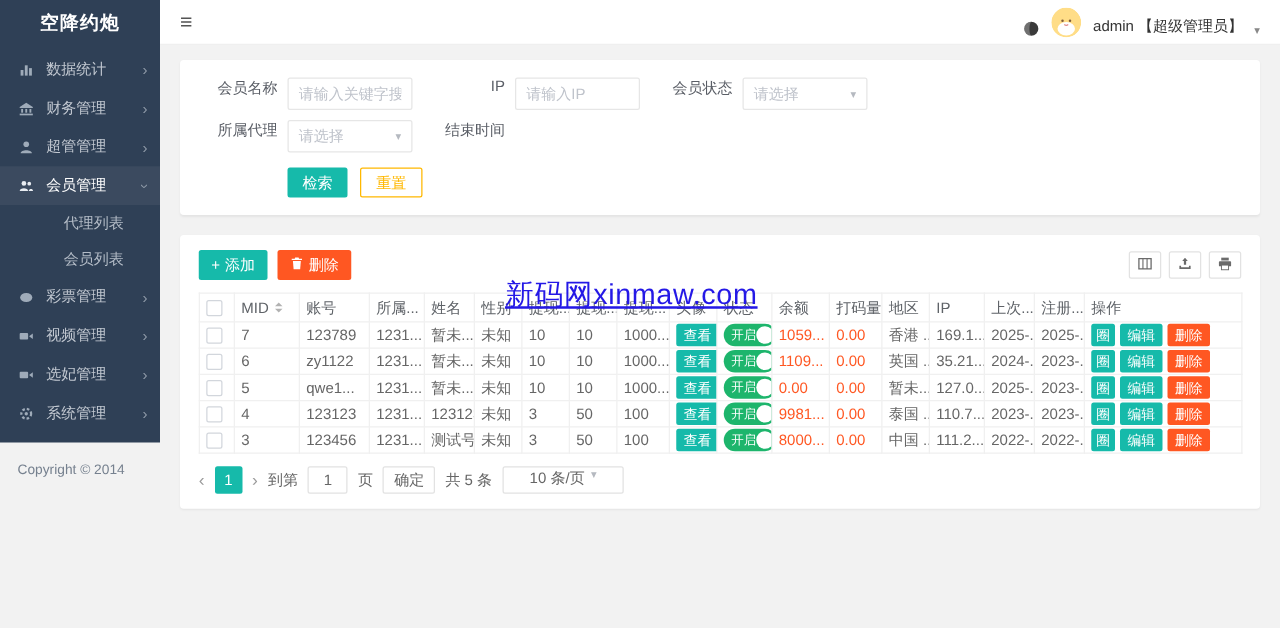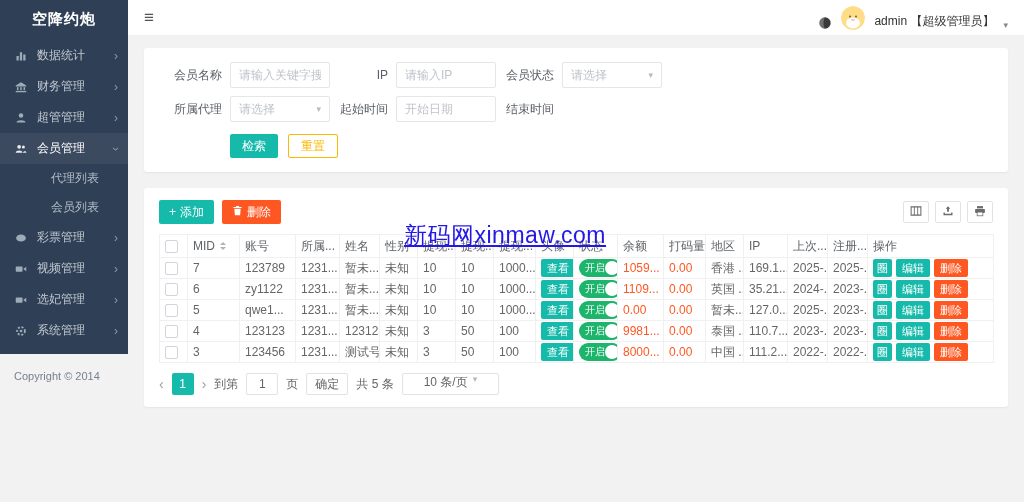--- a/index.html
+++ b/index.html
@@ -28,21 +28,21 @@
   .theme-icon svg {width:14px; height:14px}
   .avatar {width:24px; height:24px; border-radius:50%; overflow:hidden; display:inline-flex; cursor:pointer}
   .username {color:#333; cursor:pointer}
   .caret {color:#888; font-size:9px}
 
   
   .content {position:absolute; left:128px; top:36px; width:896px; height:466px; padding:12px 16px}
   .card {background:#fff; border-radius:3px; box-shadow:0 1px 2px rgba(0,0,0,.06)}
   .search-card {padding:14px 20px 14px; margin-bottom:16px}
   .form-row {display:flex; margin-bottom:8px}
-  .fgroup {display:flex; align-items:center; margin-right:0}
+  .fgroup {display:flex; margin-right:16px}
   .flabel {width:58px; text-align:right; margin-right:8px; color:#5a5e66; flex:none; white-space:nowrap}
   .finput {width:100px; height:26px; border:1px solid #e6e6e6; border-radius:2px; padding:0 8px; font-size:12px; color:#666; font-family:inherit; background:#fff}
   .finput::placeholder {color:#bfc3cb}
   .fselect {width:100px; height:26px; border:1px solid #e6e6e6; border-radius:2px; padding:0 8px; color:#bfc3cb; display:flex; align-items:center; justify-content:space-between; cursor:pointer; background:#fff}
   .sel-caret {color:#b5b9c0; font-size:9px}
   .btn-row {margin-left:66px; margin-top:12px; display:flex; gap:10px}
   .btn {height:24px; padding:0 12px; border-radius:2px; border:none; font-size:12px; cursor:pointer; font-family:inherit}
   .btn-teal {background:#16baaa; color:#fff}
   .btn-reset {background:#fff; border:1px solid #ffb800; color:#ffb800}
 
@@ -223,24 +223,20 @@
         </div>
       </div>
     </div>
     <div class="form-row">
       <div class="fgroup">
         <span class="flabel">所属代理</span>
         <div class="fselect">
           <span>请选择</span>
           <span class="sel-caret">▾</span>
         </div>
-      </div>
-      <div class="fgroup">
-        <span class="flabel">起始时间</span>
-        <input class="finput" placeholder="开始日期" style="">
       </div>
       <div class="fgroup">
         <span class="flabel">结束时间</span>
       </div>
     </div>
     <div class="btn-row">
       <button class="btn btn-teal">检索</button>
       <button class="btn btn-reset">重置</button>
     </div>
   </section>

